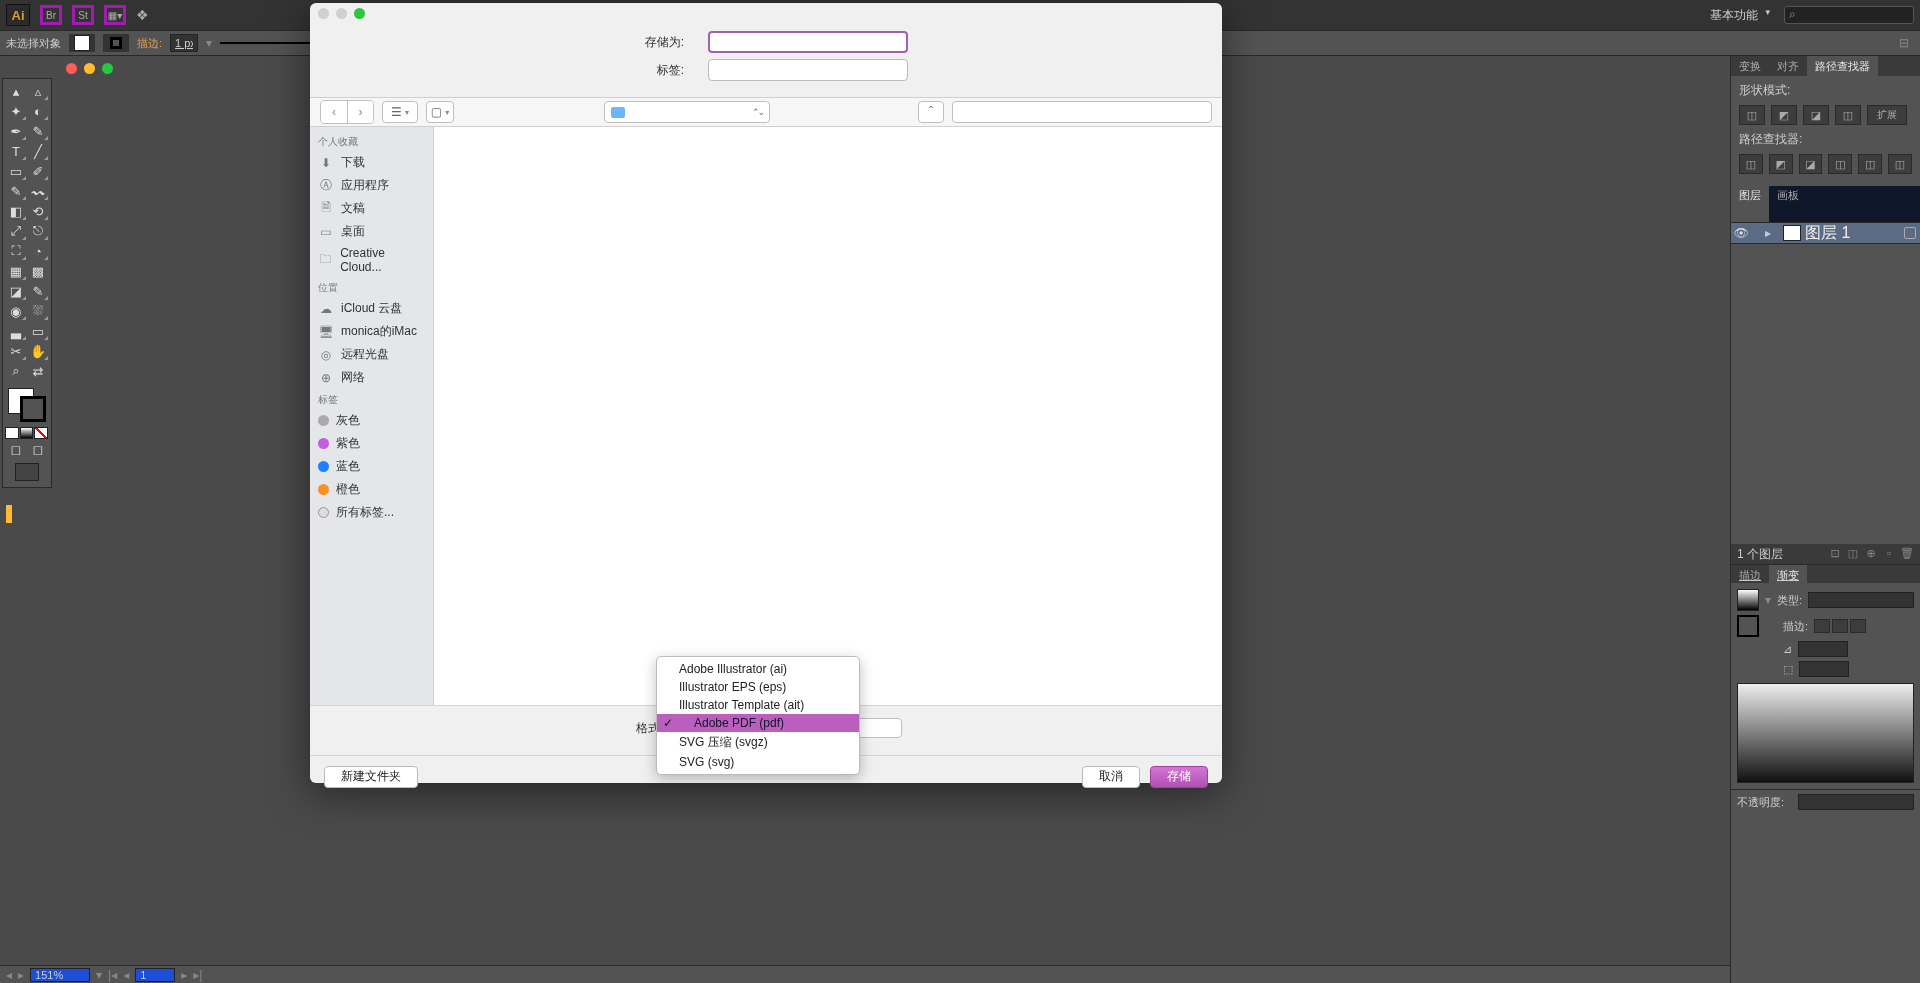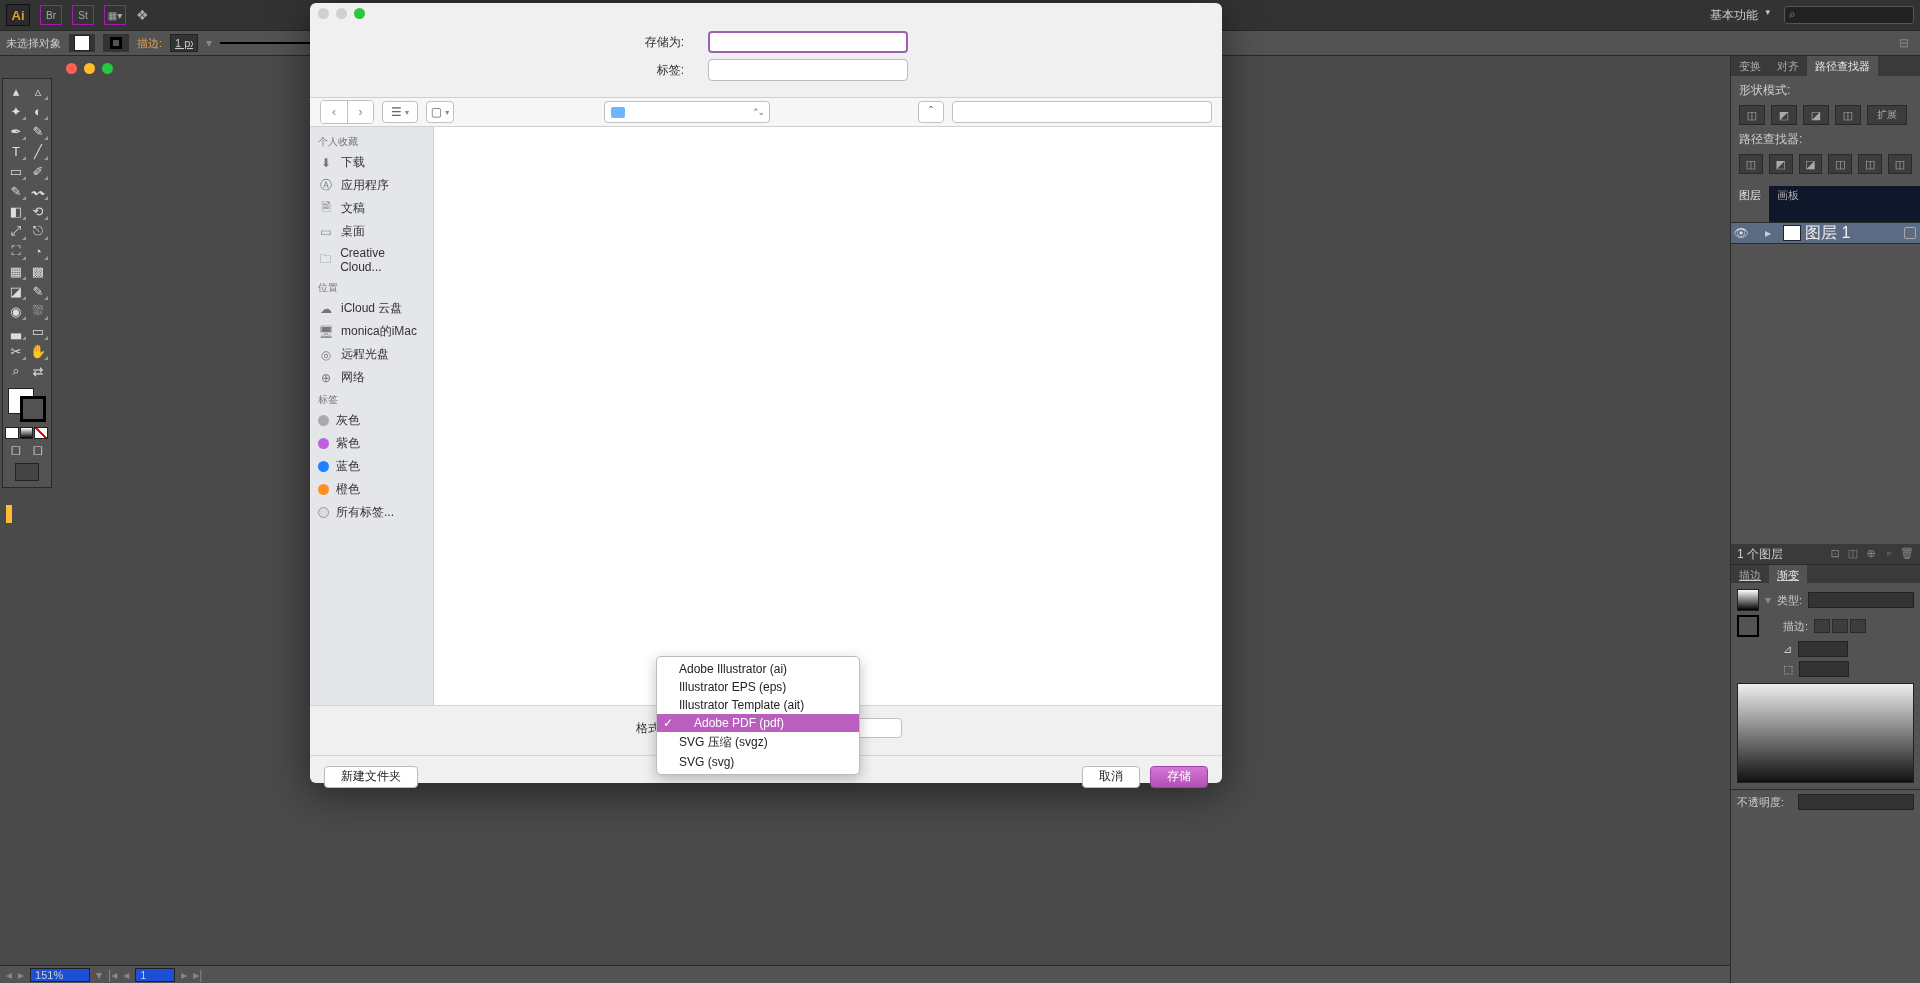--- a/index.html
+++ b/index.html
@@ -1,21 +1,21 @@
 <!DOCTYPE html>
 <html><head>
 <meta charset="utf-8">
 <style>
 * { margin: 0; padding: 0; box-sizing: border-box; font-family: -apple-system, "Helvetica Neue", Arial, sans-serif; font-size: 12px; }
 body { background: #4a4a4a; width: 1920px; height: 983px; overflow: hidden; color: #ccc; position: relative; }
 
 
 .menubar { height: 30px; background: #333; display: flex; align-items: center; padding: 0 6px; gap: 10px; }
 .ai-logo { width: 24px; height: 22px; background: #2a2a2a; border: 1px solid #111; display: flex; align-items: center; justify-content: center; color: #d8a029; font-weight: bold; font-size: 13px; }
-.menu-icon-box { width: 22px; height: 20px; border: 1px solid #a21caf; display: flex; align-items: center; justify-content: center; color: #aaa; font-size: 10px; }
+.menu-icon-box { width: 22px; height: 20px; border: 3px solid #a21caf; display: flex; align-items: center; justify-content: center; color: #aaa; font-size: 10px; }
 .menu-spacer { flex: 1; }
 .menu-dropdown { color: #ccc; padding: 2px 16px 2px 6px; position: relative; }
 .menu-dropdown::after { content: "▾"; position: absolute; right: 4px; font-size: 9px; }
 .search-top { width: 130px; height: 18px; background: #222; border: 1px solid #555; border-radius: 3px; padding-left: 18px; position: relative; }
 .search-top::before { content: "⌕"; position: absolute; left: 4px; top: 0; color: #888; }
 
 
 .controlbar { height: 26px; background: #535353; display: flex; align-items: center; padding: 0 6px; gap: 8px; border-top: 1px solid #282828; border-bottom: 1px solid #282828; }
 .ctrl-label { color: #ccc; font-size: 11px; }
 .swatch { width: 16px; height: 16px; background: #fff; border: 1px solid #222; }
@@ -110,21 +110,21 @@
 .sb-item .ico { width: 16px; height: 14px; display: flex; align-items: center; justify-content: center; color: #777; font-size: 12px; }
 .tag-dot { width: 11px; height: 11px; border-radius: 50%; }
 .tag-dot.gray { background: #aaa; } .tag-dot.purple { background: #c060e0; } .tag-dot.blue { background: #2080ff; } .tag-dot.orange { background: #ff9020; } .tag-dot.all { background: #ddd; border: 1px solid #999; }
 .file-area { flex: 1; background: #fff; }
 
 .dlg-format-row { position: relative; height: 50px; border-top: 1px solid #d5d5d5; display: flex; align-items: flex-start; padding: 8px 0; }
 .format-label { position: absolute; left: 326px; top: 14px; color: #333; font-size: 12px; }
 
 .format-menu { position: absolute; left: 346px; top: -50px; width: 204px; background: #fff; border: 1px solid #bcbcbc; border-radius: 5px; box-shadow: 0 4px 14px rgba(0,0,0,0.25); padding: 3px 0; z-index: 10; }
 .format-item { padding: 2px 10px 2px 22px; color: #222; font-size: 12px; position: relative; }
-.format-item.selected { background: #bb5fbe; color: #ffffff; padding-left: 37px; }
+.format-item.selected { background: #bb5fbe; color: #0f172a; padding-left: 37px; }
 .format-item.selected::before { content: "✓"; position: absolute; left: 6px; }
 .format-select-visible { position: absolute; left: 362px; top: 12px; width: 230px; height: 20px; border: 1px solid #c0c0c0; border-radius: 4px; background: #fff; }
 
 .dlg-footer { height: 42px; border-top: 1px solid #d5d5d5; display: flex; align-items: center; padding: 0 14px; gap: 10px; }
 .btn { height: 22px; padding: 0 16px; border: 1px solid #bbb; border-radius: 4px; background: #fff; color: #222; font-size: 12px; display: flex; align-items: center; }
 .btn.primary { background: linear-gradient(#d575d8, #b050b3); color: #fff; border-color: #a040a3; }
 .footer-spacer { flex: 1; }
 
 </style>
 </head>

